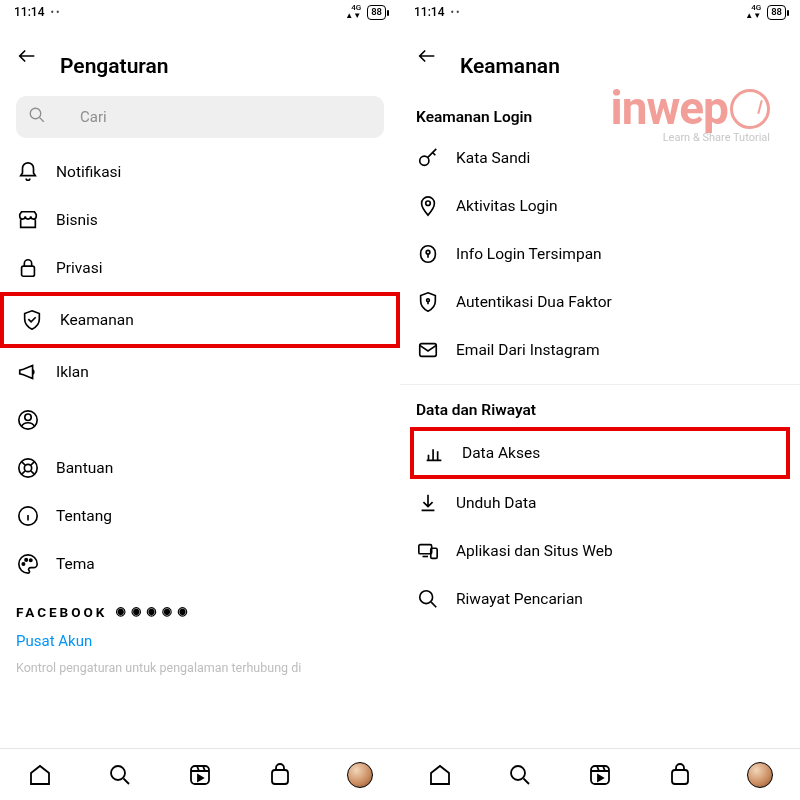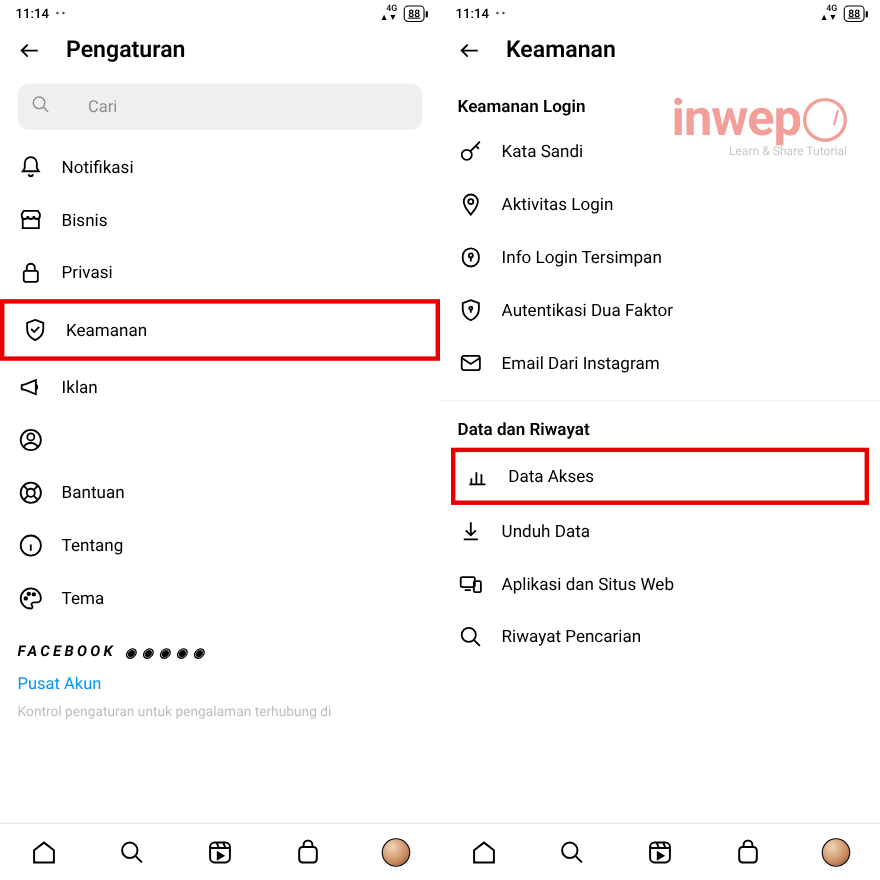--- a/index.html
+++ b/index.html
@@ -12,35 +12,35 @@
   position: relative;
   color: #000;
 }
 .container { display: flex; width: 100%; height: 100%; }
 .panel { width: 400px; height: 100%; position: relative; background: #fff; display: flex; flex-direction: column; }
 .statusbar { display: flex; justify-content: space-between; align-items: center; padding: 4px 14px 2px 14px; font-size: 12px; font-weight: 500; }
 .statusbar .left { display: flex; align-items: center; gap: 6px; }
 .statusbar .dots { letter-spacing: 2px; font-size: 10px; opacity: .7; }
 .statusbar .right { display: flex; align-items: center; gap: 6px; }
 .statusbar .net { font-size: 8px; line-height: 8px; text-align: right; }
-.batt { display: inline-flex; align-items: center; border: 1.4px solid #000; border-radius: 4px; padding: 0 3px; height: 15px; font-size: 9.5px; font-weight: 600; position: relative; text-decoration: underline; }
+.batt { display: inline-flex; align-items: flex-start; border: 1.4px solid #000; border-radius: 4px; padding: 0 3px; height: 15px; font-size: 9.5px; font-weight: 600; position: relative; }
 .batt::after { content:""; position:absolute; right:-3.5px; top:4px; width:2px; height:6px; background:#000; border-radius:1px; }
 .header { display: flex; align-items: center; padding: 12px 16px 14px 16px; gap: 22px; }
-.header .title { font-size: 21px; font-weight: 600; }
+.header .title { font-size: 21px; font-weight: 600; margin-top: 20px; }
 .back-arrow { width: 22px; height: 22px; display:flex; align-items:center; justify-content:center; }
 .search-bar { margin: 4px 16px 10px 16px; background: #efefef; border-radius: 10px; display: flex; align-items: center; padding: 10px 12px; gap: 10px; }
 .search-bar .ph { color: #8e8e8e; font-size: 15px; margin-left: 24px; }
 .content { flex: 1; overflow: hidden; padding: 0 0 0 0; }
 .row { display: flex; align-items: center; gap: 16px; padding: 12px 16px; font-size: 15.5px; }
 .row .icon { width: 24px; height: 24px; display:flex; align-items:center; justify-content:center; flex-shrink:0; }
 .row .label { flex: 1; }
 .highlight { border: 4px solid #e60000; }
 .section-label { font-size: 15.5px; font-weight: 600; padding: 16px 16px 8px 16px; }
 .divider { height: 1px; background: #efefef; margin: 10px 0 0 0; }
-.facebook { padding: 16px 16px 6px 16px; font-size: 13.5px; font-weight: 700; letter-spacing: 3px; display:flex; align-items:flex-end; gap:8px;font-style:italic; }
+.facebook { padding: 16px 16px 6px 16px; font-size: 13.5px; font-weight: 700; letter-spacing: 3px; display:flex; align-items:flex-start; gap:8px; }
 .fb-icons { display:flex; gap:5px; font-size:12px; letter-spacing:0; }
 .pusat { padding: 6px 16px; color: #0095f6; font-size: 15px; }
 .footnote { padding: 4px 16px; color: #bdbdbd; font-size: 12.5px; }
 .tabbar { position: absolute; bottom: 0; left: 0; right: 0; height: 52px; border-top: 1px solid #e6e6e6; display: flex; align-items: center; justify-content: space-around; background: #fff; }
 .tabbar .tab { width: 30px; height: 30px; display:flex; align-items:center; justify-content:center; }
 .avatar { width: 26px; height: 26px; border-radius: 50%; background: radial-gradient(circle at 35% 30%, #f3d6b8, #c98a5e 60%, #7a4a2e); border: 1.5px solid #000; }
 .watermark { position: absolute; top: 88px; right: 30px; text-align: right; color: #f29f99; pointer-events: none; }
 .watermark .logo { font-size: 46px; font-weight: 700; letter-spacing: -1px; line-height: 0.9; display:flex; align-items:flex-end; }
 .watermark .circ { display:inline-block; width:40px; height:40px; border:3px solid #f29f99; border-radius:50%; margin-left:2px; position:relative; }
 .watermark .circ::after { content:""; position:absolute; right:6px; top:8px; width:2px; height:14px; background:#f29f99; transform:rotate(15deg); }

